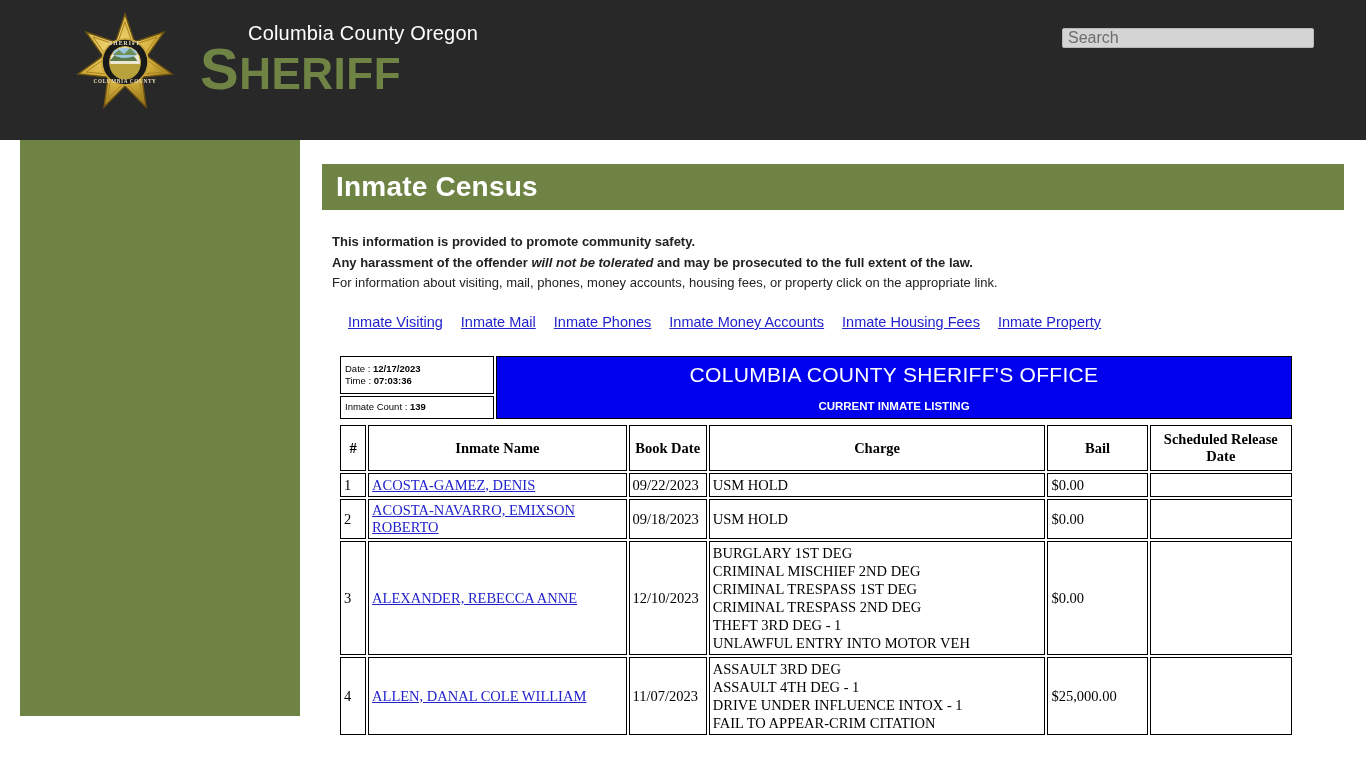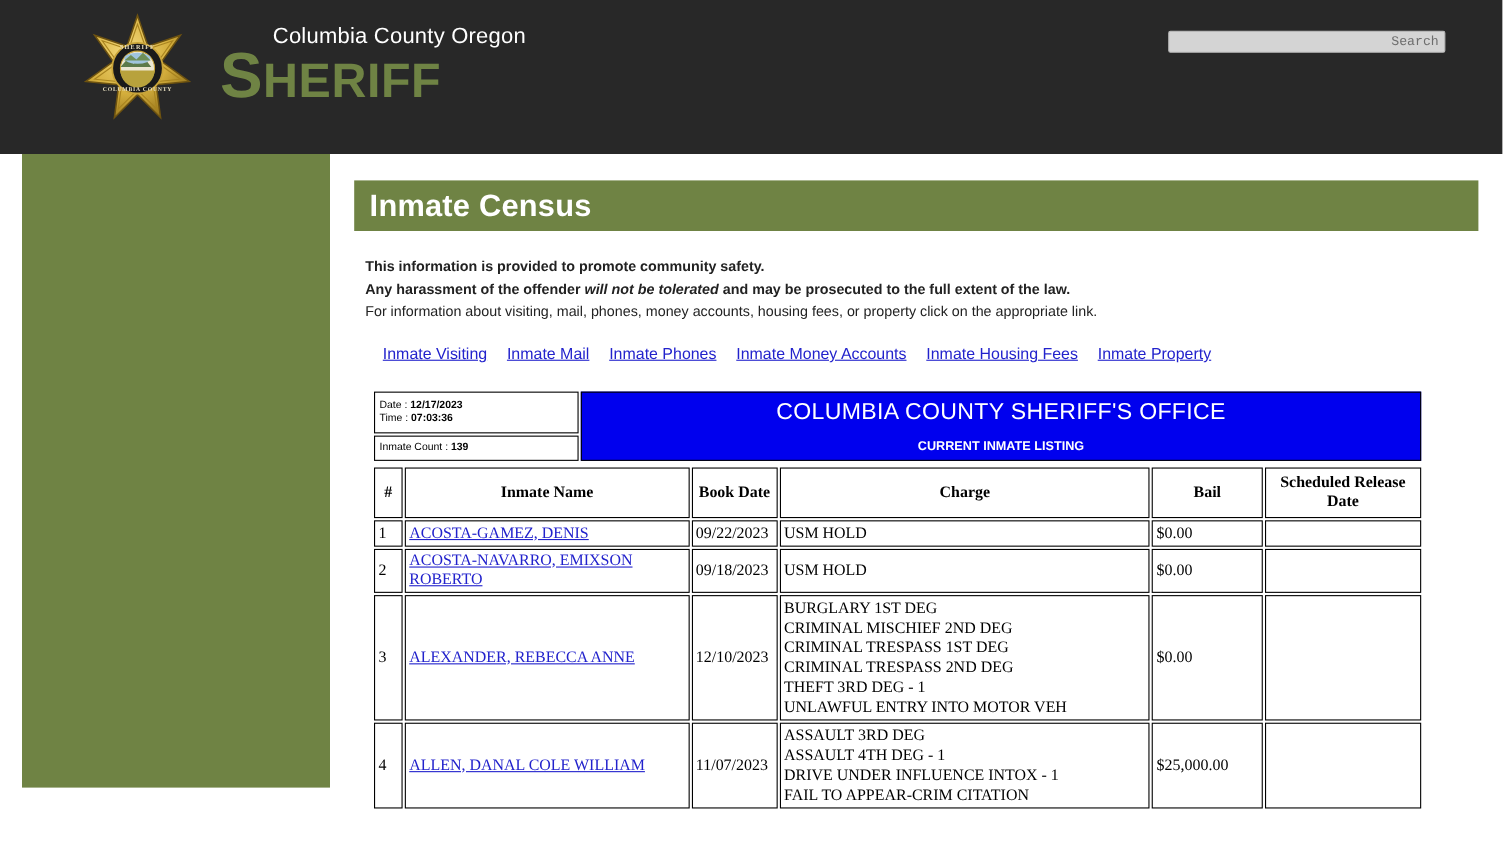--- a/index.html
+++ b/index.html
@@ -50,25 +50,24 @@
   .brand-sheriff .cap { font-size: 58px; }
 
   .search-box {
     position: absolute;
     right: 52px; top: 28px;
     width: 252px; height: 20px;
     background: #d4d4d4;
     border: 1px solid #b7b7b7;
     border-radius: 2px;
     color: #6d6d6d;
-    font-size: 12px;
+    font-size: 16px;
     padding: 0 5px;
-    font-family: Liberation Mono, monospace;
+    font-family: Liberation Sans, sans-serif;
     outline: none;
-    text-align: right;
   }
   .search-box::placeholder { color: #6d6d6d; opacity: 1; }
 
   
   .breadcrumb {
     position: absolute;
     left: 336px; top: 169px;
     font-size: 12.5px;
     color: #5d5d5d;
     letter-spacing: 0.1px;
@@ -154,21 +153,21 @@
 
   table.meta {
     width: 956px;
     table-layout: fixed;
   }
   table.meta td {
     border: 1px solid #000;
     vertical-align: middle;
   }
   .meta-cell {
-    width: 186px;
+    width: 154px;
     background: #ffffff;
     font-family: "Liberation Sans", sans-serif;
     font-size: 9.5px;
     color: #000;
     padding: 3px 4px;
     line-height: 12px;
   }
   .meta-cell b { font-weight: bold; }
   .meta-title {
     background: #0000ee;

